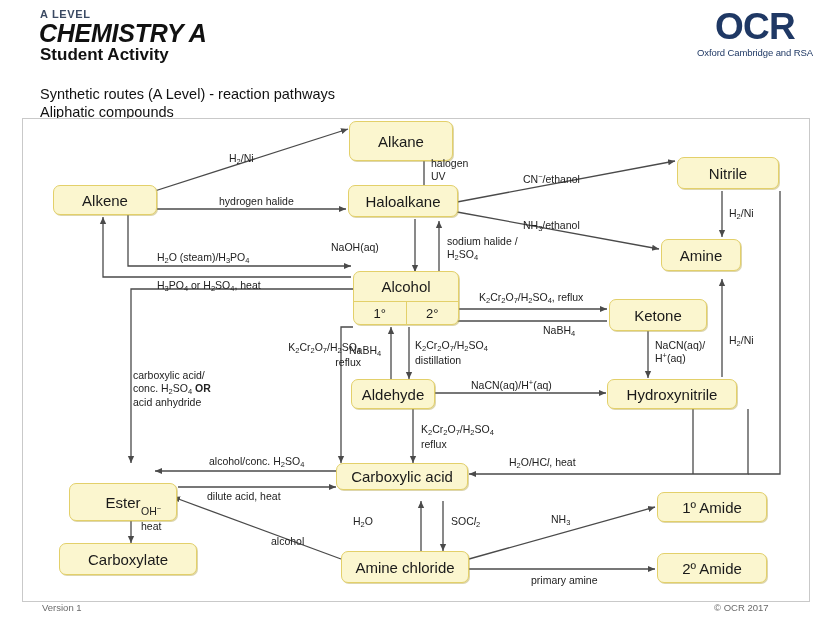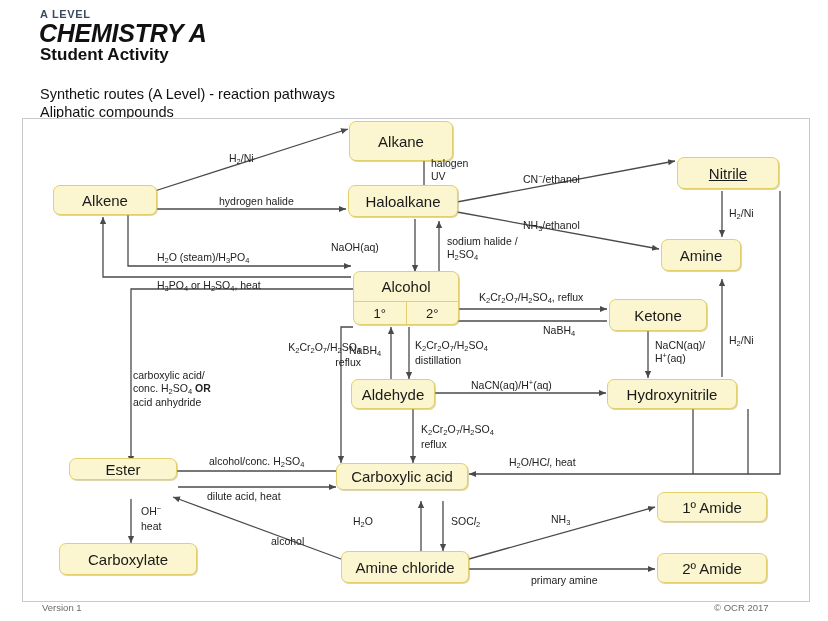--- a/index.html
+++ b/index.html
@@ -57,20 +57,24 @@
   #copy{left:714px;top:602px;}
 </style>
 </head>
 <body>
 
 <div id="header">
   <div class="hdr-alevel">A LEVEL</div>
   <div class="hdr-title">CHEMISTRY A</div>
   <div class="hdr-sub">Student Activity</div>
 
+  <div id="ocr-logo">
+    <div class="ocr-mark">OCR</div>
+    <div class="ocr-strap">Oxford Cambridge and RSA</div>
+  </div>
 </div>
 
 <div class="page-title" id="pt1">Synthetic routes (A Level) - reaction pathways</div>
 <div class="page-title" id="pt2">Aliphatic compounds</div>
 
 <div id="diagram">
 
   <svg id="svg-layer" viewBox="0 0 786 482" xmlns="http://www.w3.org/2000/svg">
     <defs>
       <marker id="ah" viewBox="0 0 10 10" refX="9" refY="5" markerWidth="6" markerHeight="6" orient="auto-start-reverse">
@@ -150,21 +154,21 @@
   </div>
 
   <div class="node" id="n-haloalkane" style="left:325px;top:66px;width:110px;height:32px;">
     <span>Haloalkane</span>
   </div>
 
   <div class="node" id="n-alkene" style="left:30px;top:66px;width:104px;height:30px;">
     <span>Alkene</span>
   </div>
 
-  <div class="node" id="n-nitrile" style="left:654px;top:38px;width:102px;height:32px;text-decoration:underline;">
+  <div class="node" id="n-nitrile" style="left:654px;top:38px;width:102px;height:32px;">
     <span>Nitrile</span>
   </div>
 
   <div class="node" id="n-amine" style="left:638px;top:120px;width:80px;height:32px;">
     <span>Amine</span>
   </div>
 
   <div class="node" id="n-alcohol" style="left:330px;top:152px;width:106px;height:54px;">
     <div class="alc-top">Alcohol</div>
     <div class="alc-split">
@@ -178,21 +182,21 @@
   </div>
 
   <div class="node" id="n-aldehyde" style="left:328px;top:260px;width:84px;height:30px;">
     <span class="small">Aldehyde</span>
   </div>
 
   <div class="node" id="n-hydroxynitrile" style="left:584px;top:260px;width:130px;height:30px;">
     <span class="small">Hydroxynitrile</span>
   </div>
 
-  <div class="node" id="n-ester" style="left:46px;top:339px;width:108px;height:22px;">
+  <div class="node" id="n-ester" style="left:46px;top:364px;width:108px;height:38px;">
     <span>Ester</span>
   </div>
 
   <div class="node" id="n-carboxylic" style="left:313px;top:344px;width:132px;height:27px;justify-content:center;">
     <span class="small">Carboxylic acid</span>
   </div>
 
   <div class="node" id="n-carboxylate" style="left:36px;top:424px;width:138px;height:32px;">
     <span class="small">Carboxylate</span>
   </div>

